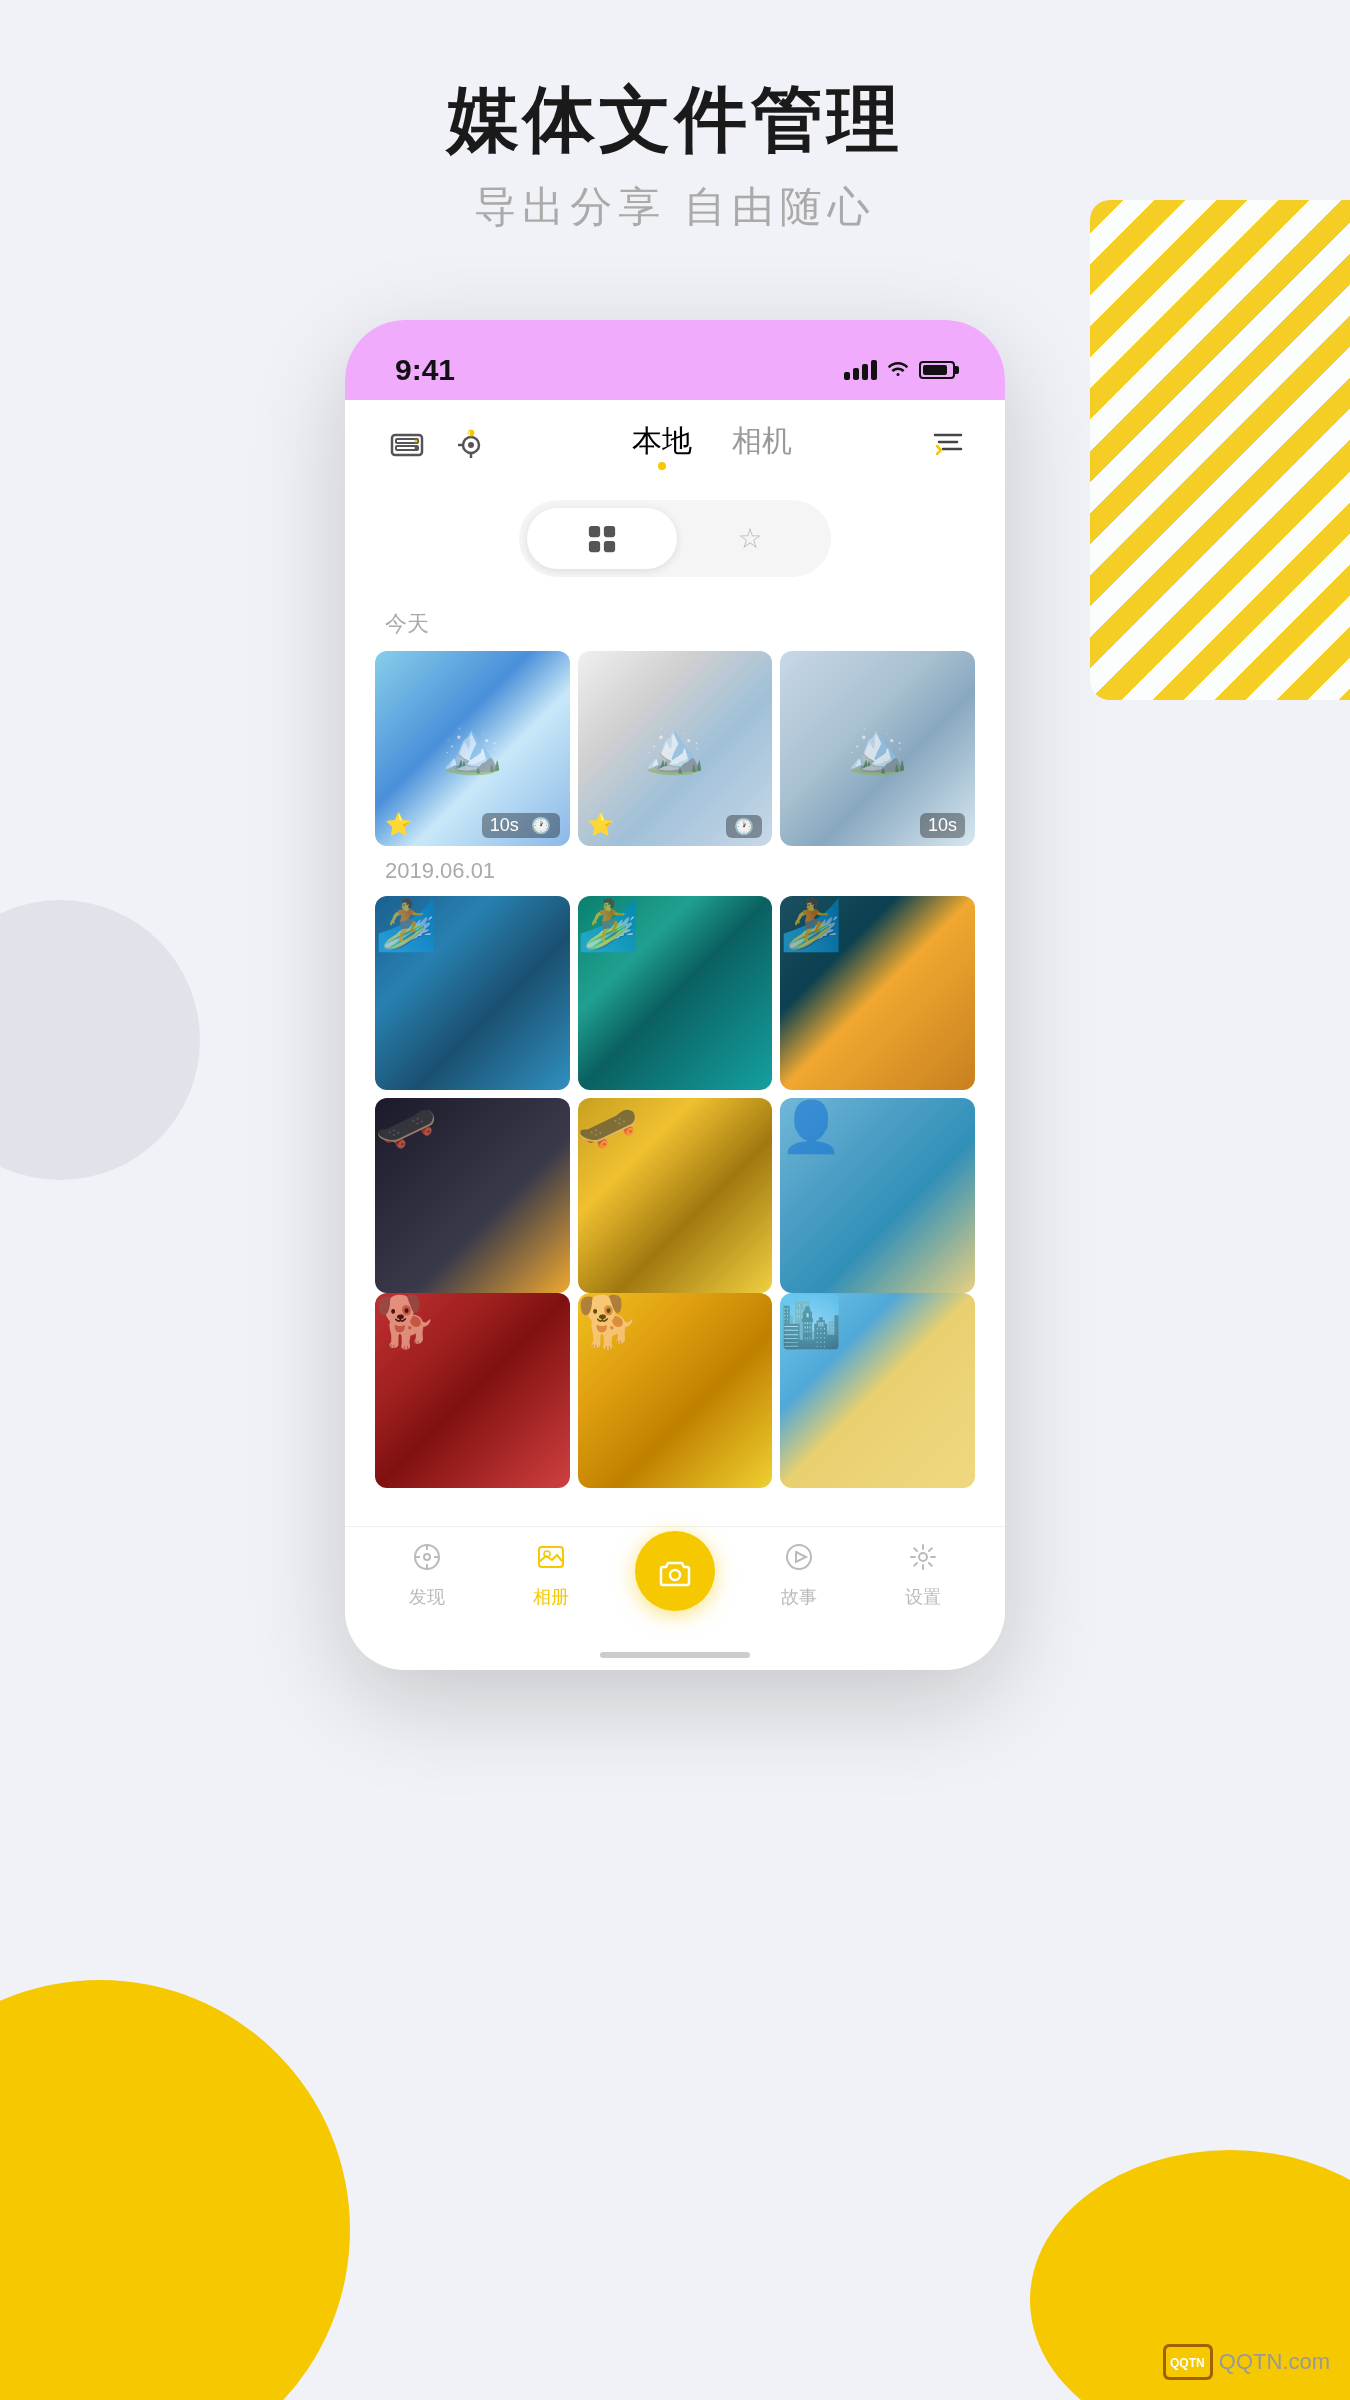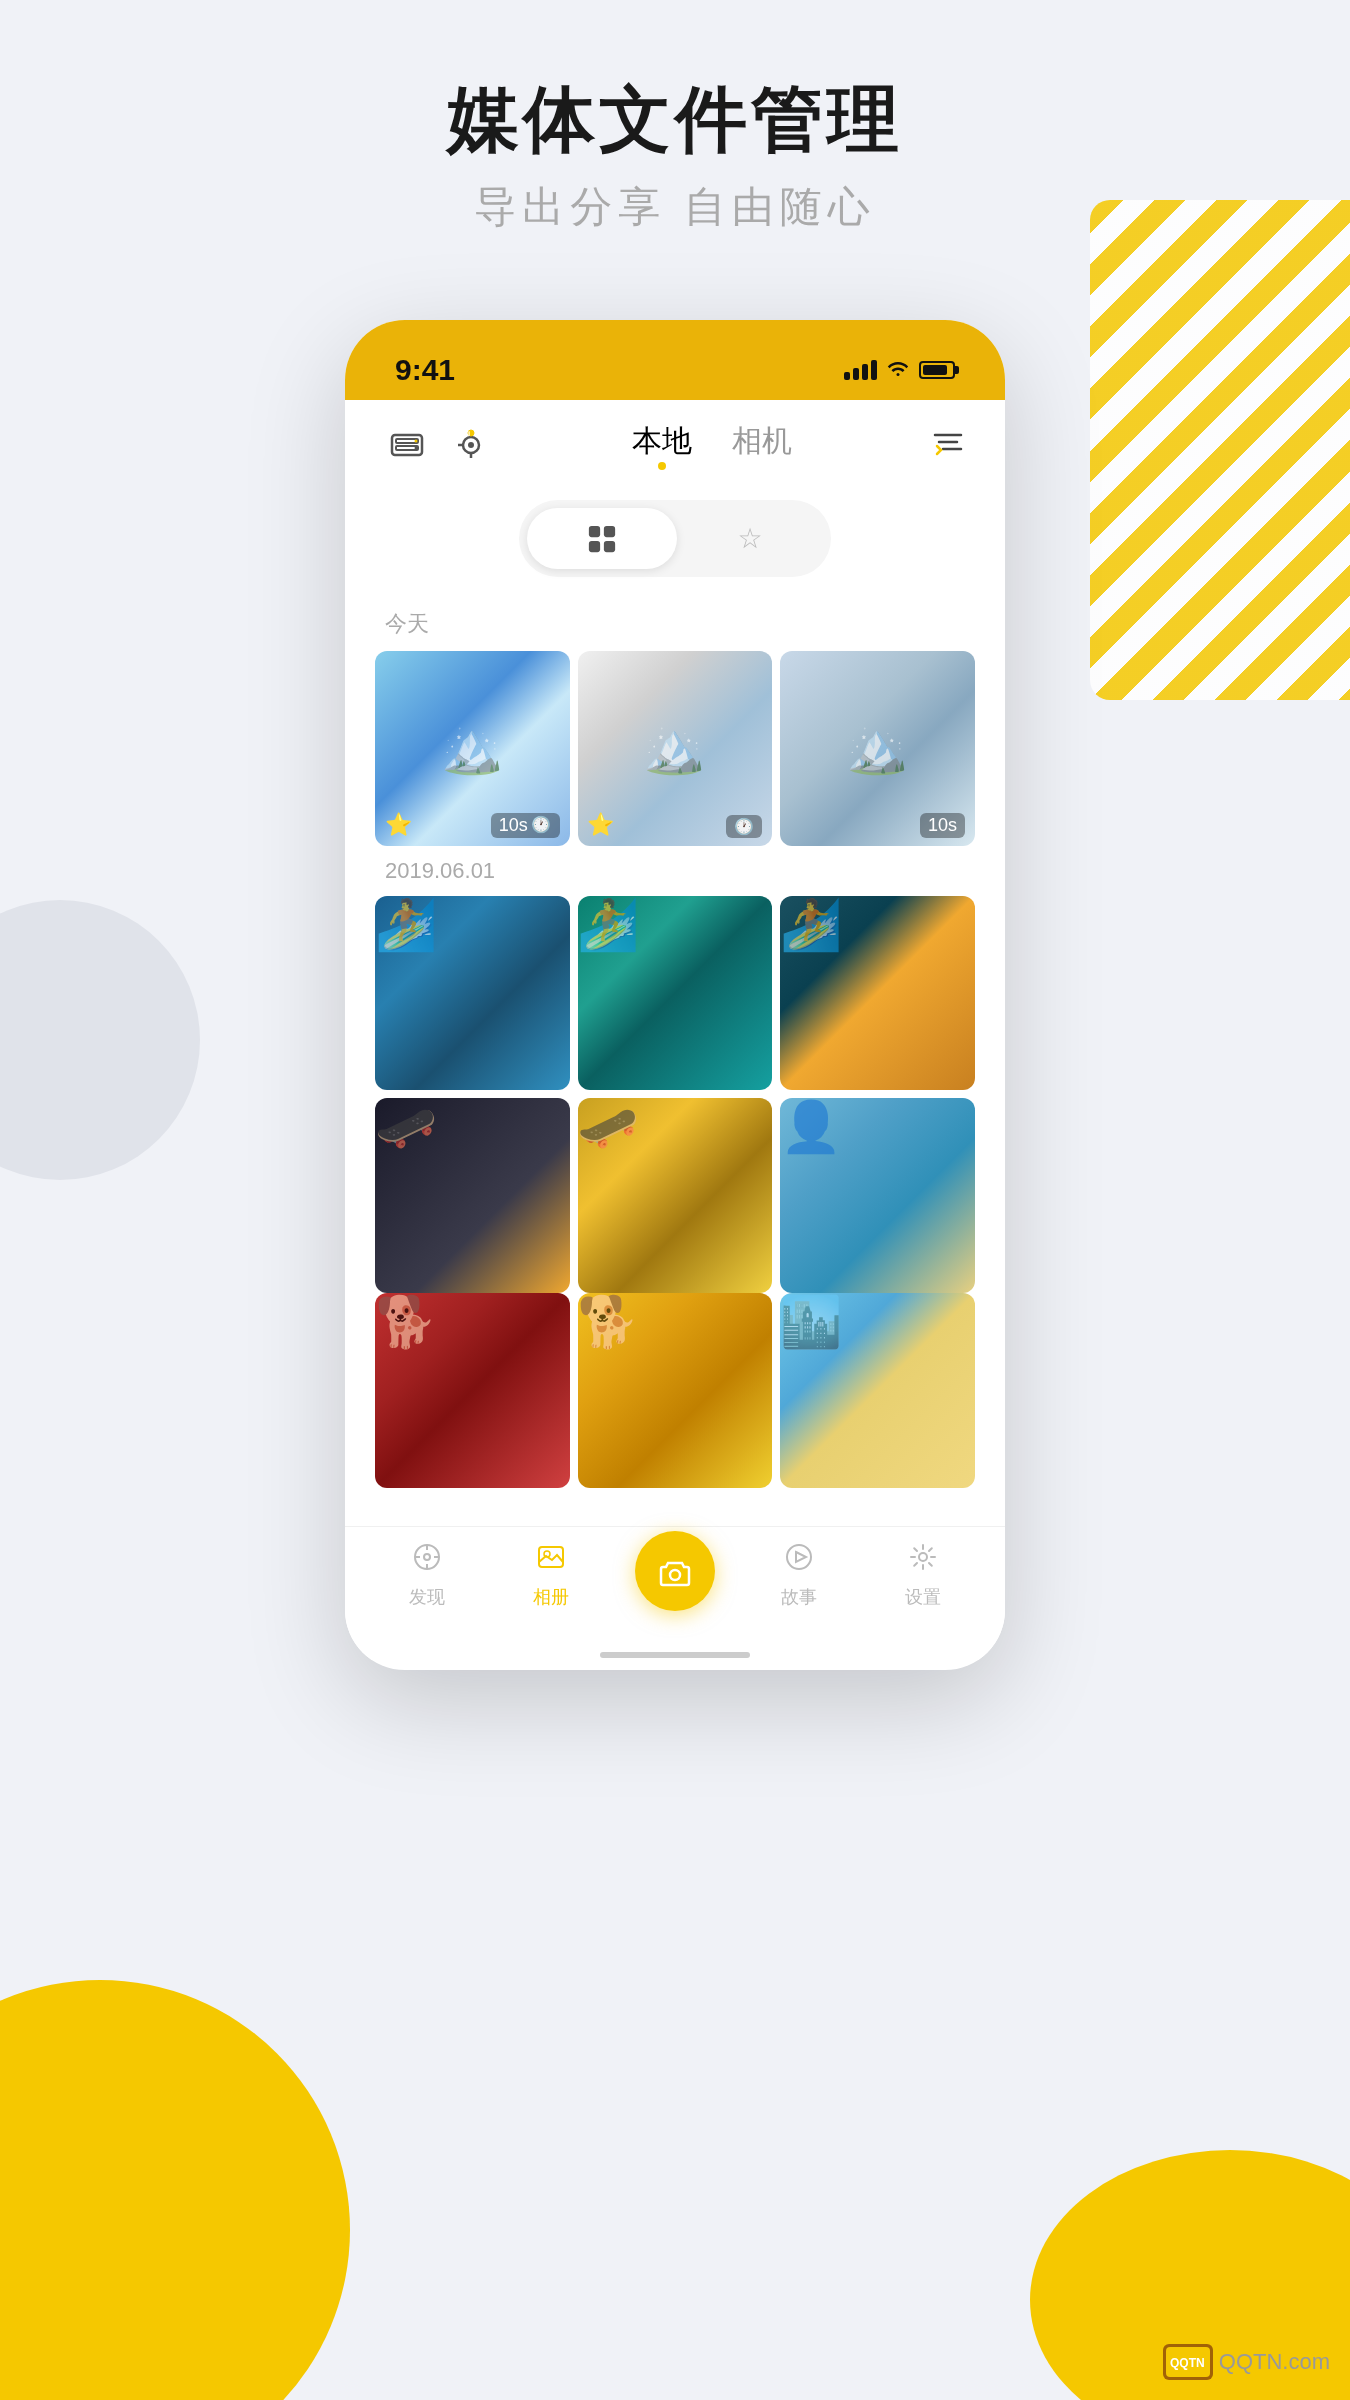--- a/index.html
+++ b/index.html
@@ -96,21 +96,21 @@
       transform: translateX(-50%);
       width: 660px;
       height: 1350px;
       background: #ffffff;
       border-radius: 60px;
       box-shadow: 0 30px 100px rgba(0,0,0,0.18);
       overflow: hidden;
     }
     .phone-notch-area {
       height: 80px;
-      background: #eab308;
+      background: #f0abfc;
       display: flex;
       align-items: center;
       justify-content: space-between;
       padding: 0 50px;
       padding-top: 20px;
     }
     .status-time {
       font-size: 30px;
       font-weight: 600;
       color: #111;
@@ -292,22 +292,22 @@
     .photo-badge {
       position: absolute;
       bottom: 8px;
       right: 10px;
       font-size: 18px;
       color: white;
       background: rgba(0,0,0,0.35);
       padding: 2px 8px;
       border-radius: 6px;
       display: flex;
-      align-items: flex-start;
-      gap: 4px;
+      align-items: center;
+      gap: 13px;
     }
     .star-badge {
       position: absolute;
       bottom: 8px;
       left: 10px;
       font-size: 22px;
     }
     .photo-clock {
       font-size: 16px;
       opacity: 0.9;

